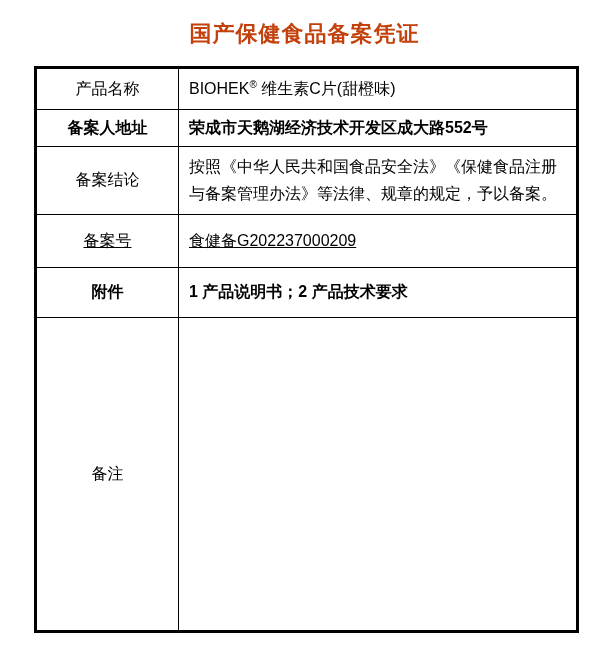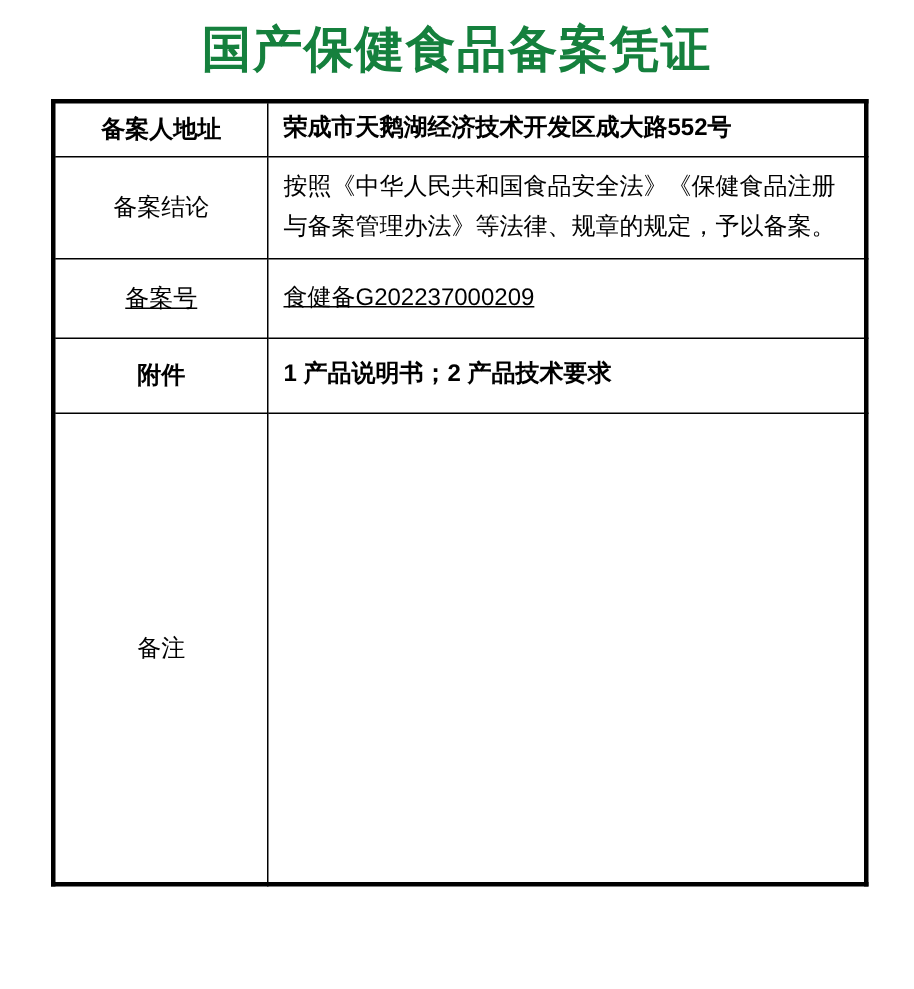--- a/index.html
+++ b/index.html
@@ -16,24 +16,24 @@
     font-family: "Liberation Sans", "DejaVu Sans", sans-serif;
     overflow: hidden;
     box-sizing: border-box;
   }
   .doc-title {
     margin: 0;
     padding-top: 19px;
     text-align: center;
     font-family: "Liberation Serif", "DejaVu Serif", serif;
     font-weight: bold;
-    font-size: 33px;
+    font-size: 22px;
     line-height: 30px;
     letter-spacing: 1px;
-    color: #15803d;
+    color: #c2410c;
   }
   .cert-table {
     border-collapse: collapse;
     table-layout: fixed;
     width: 542px;
     margin: 17px 0 0 34px;
     border: 3px solid #000000;
   }
   .cert-table td {
     border: 1px solid #000000;
@@ -75,20 +75,24 @@
 </style>
 </head>
 <body>
 
 <div class="page">
 
   <h1 class="doc-title">国产保健食品备案凭证</h1>
 
   <table class="cert-table">
     <tbody>
+      <tr class="r1">
+        <td class="label-cell">产品名称</td>
+        <td class="value-cell"><span>BIOHEK</span><span class="tm-sup">®</span><span> 维生素C片(甜橙味)</span></td>
+      </tr>
       <tr class="r3">
         <td class="label-cell">备案人地址</td>
         <td class="value-cell">荣成市天鹅湖经济技术开发区成大路552号</td>
       </tr>
       <tr class="r4">
         <td class="label-cell">备案结论</td>
         <td class="value-cell">按照《中华人民共和国食品安全法》《保健食品注册与备案管理办法》等法律、规章的规定，予以备案。</td>
       </tr>
       <tr class="r5">
         <td class="label-cell">备案号</td>

